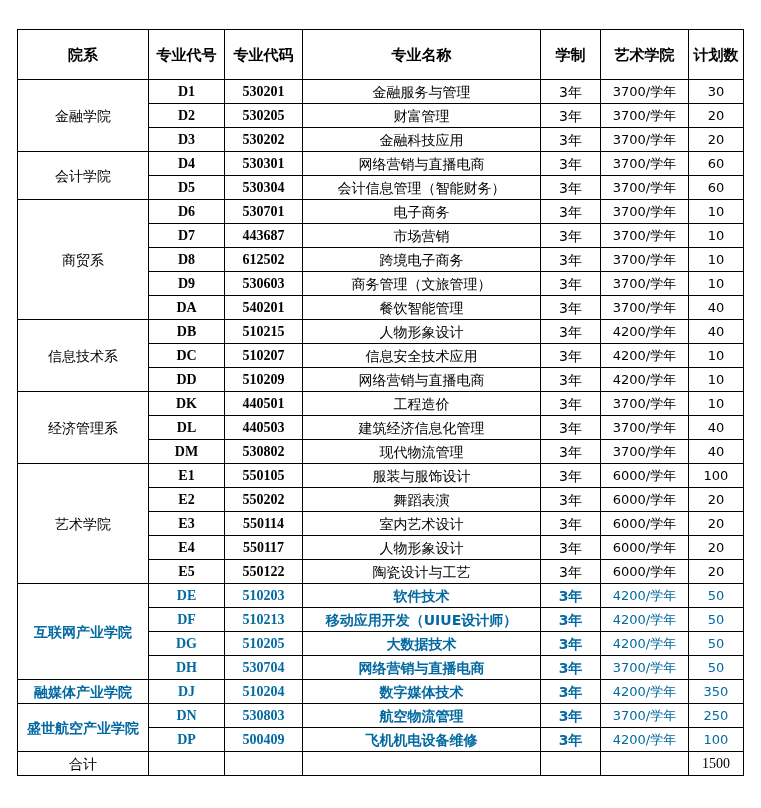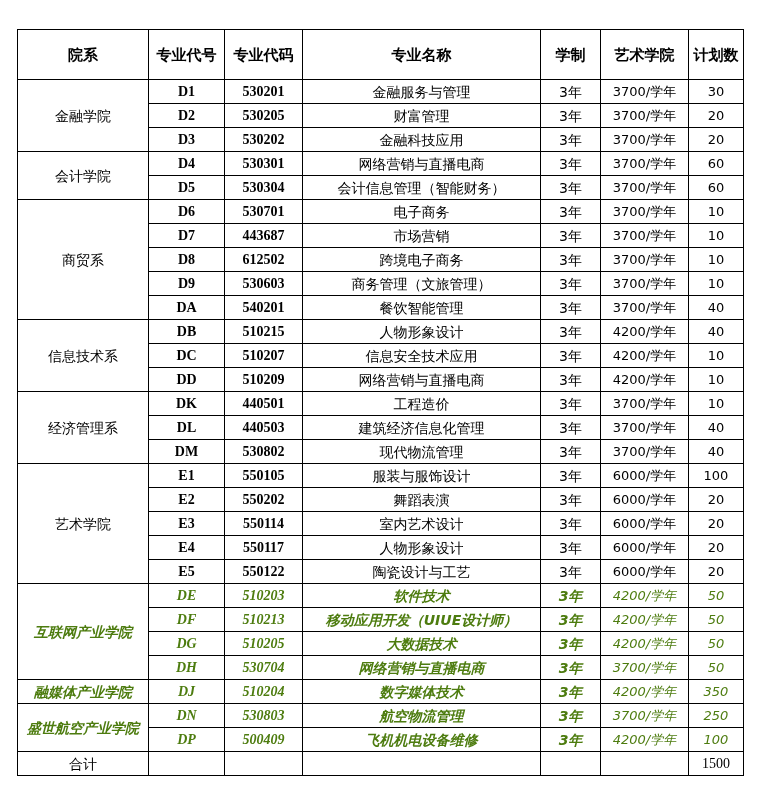--- a/index.html
+++ b/index.html
@@ -16,21 +16,21 @@
     text-align: center; vertical-align: middle;
     padding: 0; font-size: 14px; line-height: 16px;
     color: #000; white-space: nowrap; overflow: hidden;
   }
   table.enroll th { height: 49px; font-weight: bold; font-size: 15px;
     font-family: "DejaVu Sans", "Liberation Sans", sans-serif; }
   table.enroll td { height: 23px; }
   td.code, td.num { font-weight: bold; font-family: "Liberation Serif", "DejaVu Serif", serif; font-size: 15px; }
   td.dept { font-size: 15px; white-space: normal; line-height: 20px; }
   td.name { font-family: "DejaVu Sans", "Liberation Sans", sans-serif; font-size: 14px; }
-  tr.red td { color: #4d7c0f; font-weight: bold; font-style: italic; }
+  tr.red td { color: #0369a1; font-weight: bold; }
   td.total-label { font-size: 15px; }
 </style>
 </head>
 <body>
 
 <table class="enroll">
   <colgroup>
     <col style="width:131px">
       <col style="width:76px">
       <col style="width:78px">

